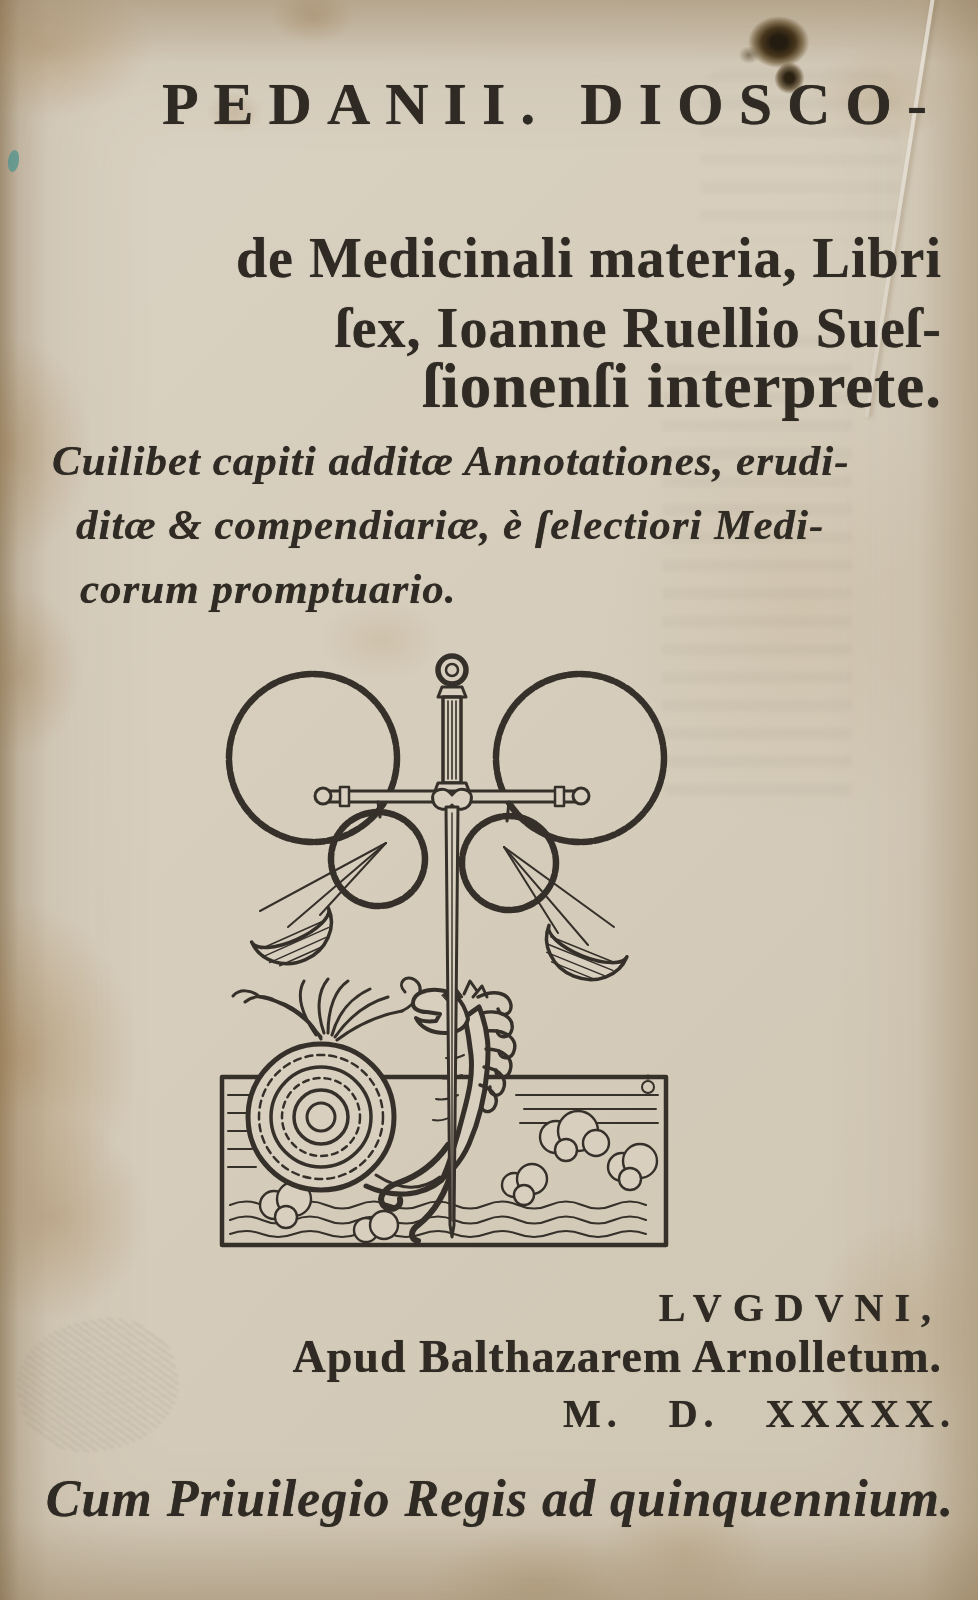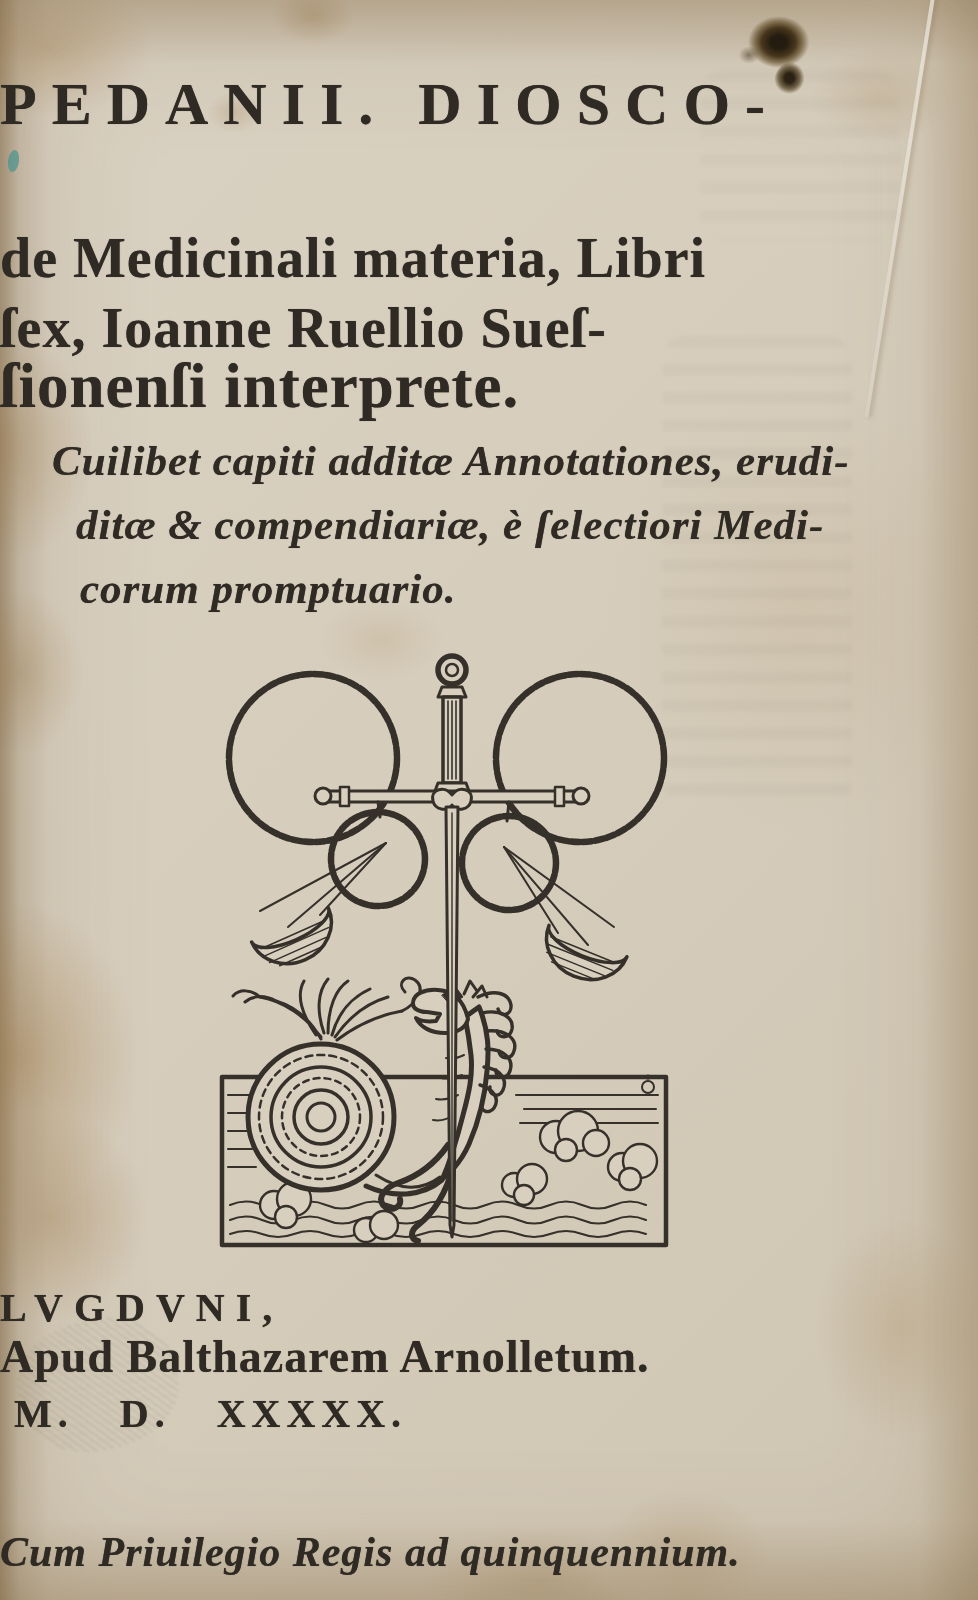--- a/index.html
+++ b/index.html
@@ -23,36 +23,36 @@
       radial-gradient(ellipse 100px 70px at 90% 6%, rgba(160,122,70,.18), transparent 70%),
       radial-gradient(ellipse 120px 90px at 70% 97%, rgba(152,114,62,.18), transparent 70%),
       linear-gradient(90deg, rgba(110,82,45,.45), rgba(110,82,45,.12) 2%, transparent 5%),
       linear-gradient(270deg, rgba(130,98,55,.22), transparent 6%),
       linear-gradient(180deg, rgba(125,95,55,.25), transparent 4%),
       linear-gradient(0deg, rgba(125,95,55,.22), transparent 5%),
       linear-gradient(135deg, #d9d1c2, #d6cdbc 45%, #cfc5b2);
     box-shadow: inset 0 0 140px rgba(118,92,54,.30);
   }
   .abs{position:absolute;}
-  .line{position:absolute; left:0; width:942px; text-align:left; white-space:nowrap;
+  .line{position:absolute; left:0; width:942px; text-align:right; white-space:nowrap;
         text-shadow:0 0 .7px rgba(42,37,29,.75);}
   .t1{top:70px;  font-size:60px; font-weight:700; letter-spacing:15px;}
   .t2{top:158px; font-size:56px; font-weight:700; letter-spacing:11px;}
   .t3{top:226px; font-size:56px; font-weight:600; letter-spacing:1px;}
   .t4{top:296px; font-size:56px; font-weight:600; letter-spacing:1px;}
   .t5{top:350px; font-size:63px; font-weight:600; letter-spacing:1px;}
   .ann{position:absolute; font-style:italic; font-weight:700; font-size:43px;
        white-space:nowrap; letter-spacing:1px; text-shadow:0 0 .7px rgba(42,37,29,.7);}
   .a1{top:436px; left:52px;}
   .a2{top:500px; left:76px;text-align:center;}
   .a3{top:564px; left:80px;}
   .imp-place{top:1284px; font-size:40px; font-weight:700; letter-spacing:11px;}
   .imp-pub{top:1330px; font-size:46px; font-weight:600; letter-spacing:1px;}
   .imp-date{top:1390px; font-size:40px; font-weight:700; letter-spacing:6px; word-spacing:30px;padding-left:14px;}
-  .priv{top:1528px; font-size:42px; font-style:italic; font-weight:600; letter-spacing:1px;}
+  .priv{top:1469px; font-size:52px; font-style:italic; font-weight:600; letter-spacing:1px;margin-left:12px;}
   
   .blot{left:748px; top:16px; width:64px; height:58px; border-radius:46% 60% 52% 44%;
         background:radial-gradient(closest-side at 48% 45%, #241c10 25%, #47361c 55%, rgba(95,74,38,.65) 78%, rgba(95,74,38,0));}
   .blot::before{content:""; position:absolute; left:26px; top:46px; width:34px; height:40px;
         border-radius:55% 45% 60% 40%;
         background:radial-gradient(closest-side at 45% 40%, #2c2213 30%, rgba(80,62,32,.7) 70%, rgba(80,62,32,0));}
   .blot::after{content:""; position:absolute; left:-12px; top:28px; width:26px; height:22px; border-radius:50%;
         background:radial-gradient(closest-side, rgba(70,54,28,.55), rgba(70,54,28,0) 80%);}
   .blue-mark{left:8px; top:150px; width:11px; height:22px; border-radius:50%;
         background:#4f948d; opacity:.75; transform:rotate(8deg);}

